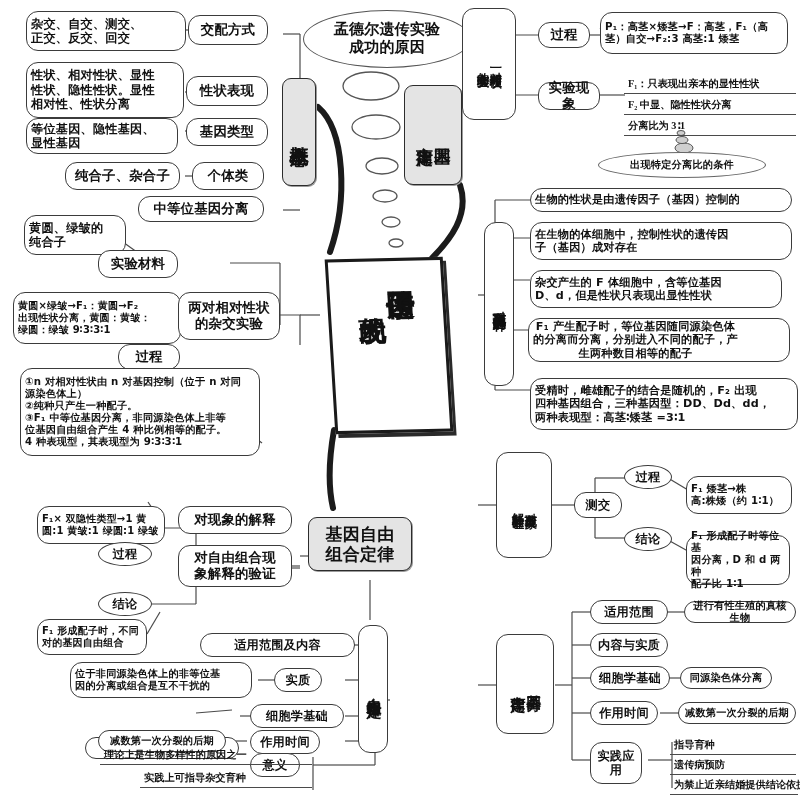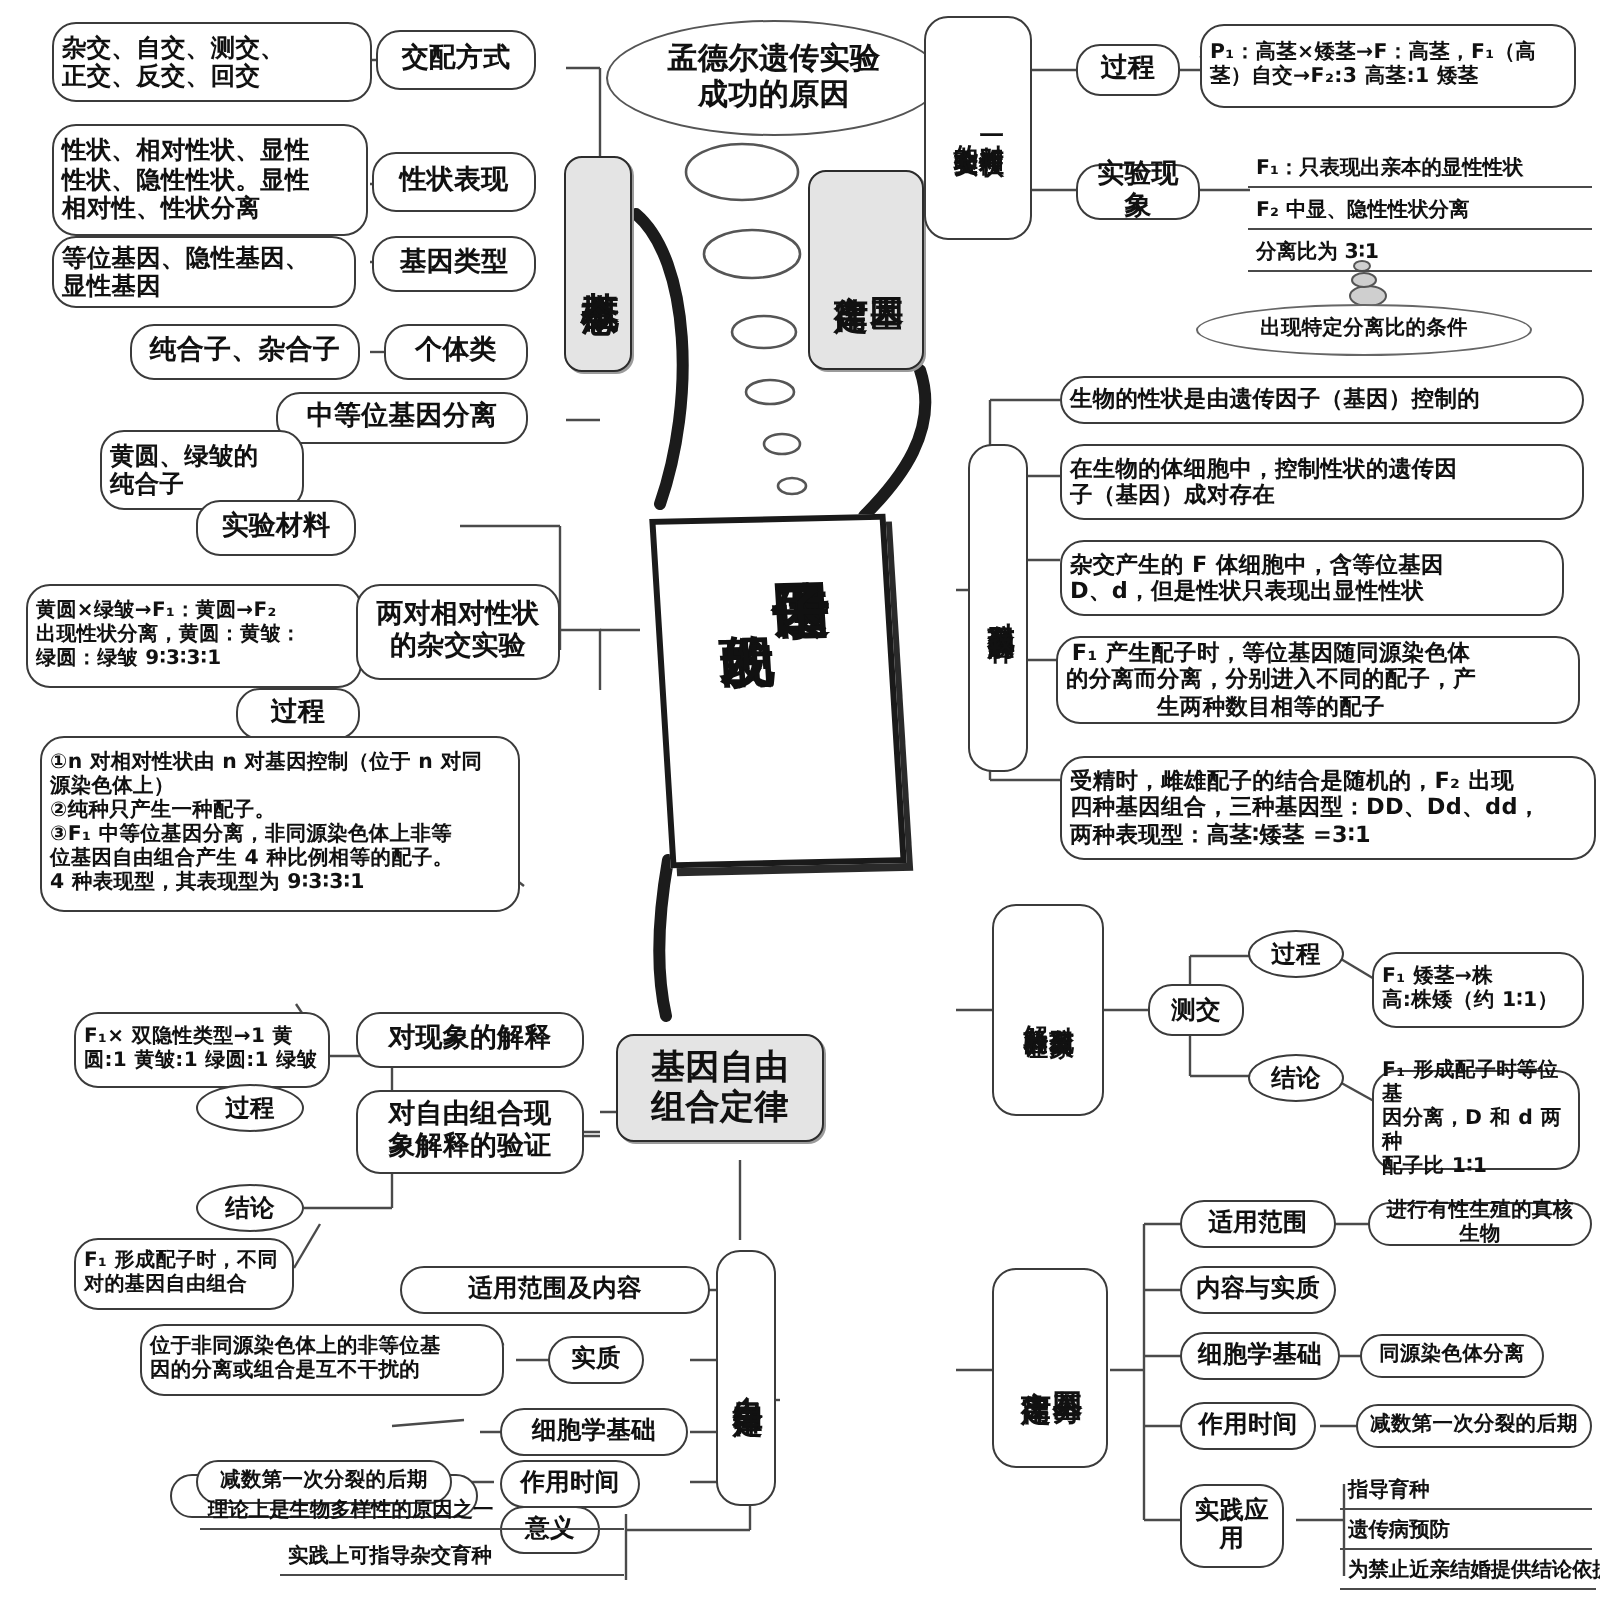--- a/index.html
+++ b/index.html
@@ -27,21 +27,21 @@
     padding: 2px 4px;
     font-weight: bold;
     line-height: 1.18;
     letter-spacing: 0.2px;
     display: flex;
     align-items: center;
     justify-content: center;
     text-align: center;
     white-space: pre-line;
   }
-  .node.sq { border-radius: 12px; font-family: Liberation Mono, monospace; }
+  .node.sq { border-radius: 12px; }
   .node.leafy { border-radius: 12px; }
   .node.grey {
     background: #e4e4e4;
     border: 1.4px solid #2c2c2c;
     box-shadow: 1px 1px 0 #9b9b9b;
   }
   .node.ell { border-radius: 50%/50%; }
   .node.left  { justify-content: flex-start; text-align: left; }
   .t9  { font-size: 10px; }
   .t10 { font-size: 10.2px; }
@@ -60,20 +60,21 @@
   }
   
   .ruled {
     position: absolute;
     border-bottom: 1.2px solid #4a4a4a;
     font-weight: bold;
     display: flex;
     align-items: center;
     padding-left: 4px;
     white-space: nowrap;
+    font-family: Liberation Serif, serif;
   }
   
   #placard {
     position: absolute;
     left: 330px; top: 258px;
     width: 118px; height: 175px;
     background: #fff;
     border: 3px solid #1a1a1a;
     transform: rotate(-3.5deg) skewY(2.2deg);
     box-shadow: 3px 4px 0 #2a2a2a;
@@ -252,21 +253,21 @@
 </div>
 
 <div class="node grey" style="left:404px; top:85px; width:58px; height:100px; flex-direction:row-reverse; gap:0px;">
   <span class="vert t17">基因</span>
   <span class="vert t17">离定律</span>
 </div>
 
 <div class="node grey t17" style="left:308px; top:517px; width:104px; height:54px;">基因自由
 组合定律</div>
 
-<div class="node leafy t12 left" style="left:24px; top:215px; width:102px; height:40px;margin-left:26px;">黄圆、绿皱的
+<div class="node leafy t12 left" style="left:24px; top:215px; width:102px; height:40px;">黄圆、绿皱的
 纯合子</div>
 <div class="node leafy t13" style="left:98px; top:250px; width:80px; height:28px;text-align:center;">实验材料</div>
 
 <div class="node leafy t9 left" style="left:13px; top:292px; width:168px; height:52px;">黄圆×绿皱→F₁：黄圆→F₂
 出现性状分离，黄圆：黄皱：
 绿圆：绿皱 9∶3∶3∶1</div>
 <div class="node leafy t13" style="left:118px; top:344px; width:62px; height:26px;">过程</div>
 
 <div class="node leafy t13" style="left:178px; top:292px; width:102px; height:48px;">两对相对性状
 的杂交实验</div>

